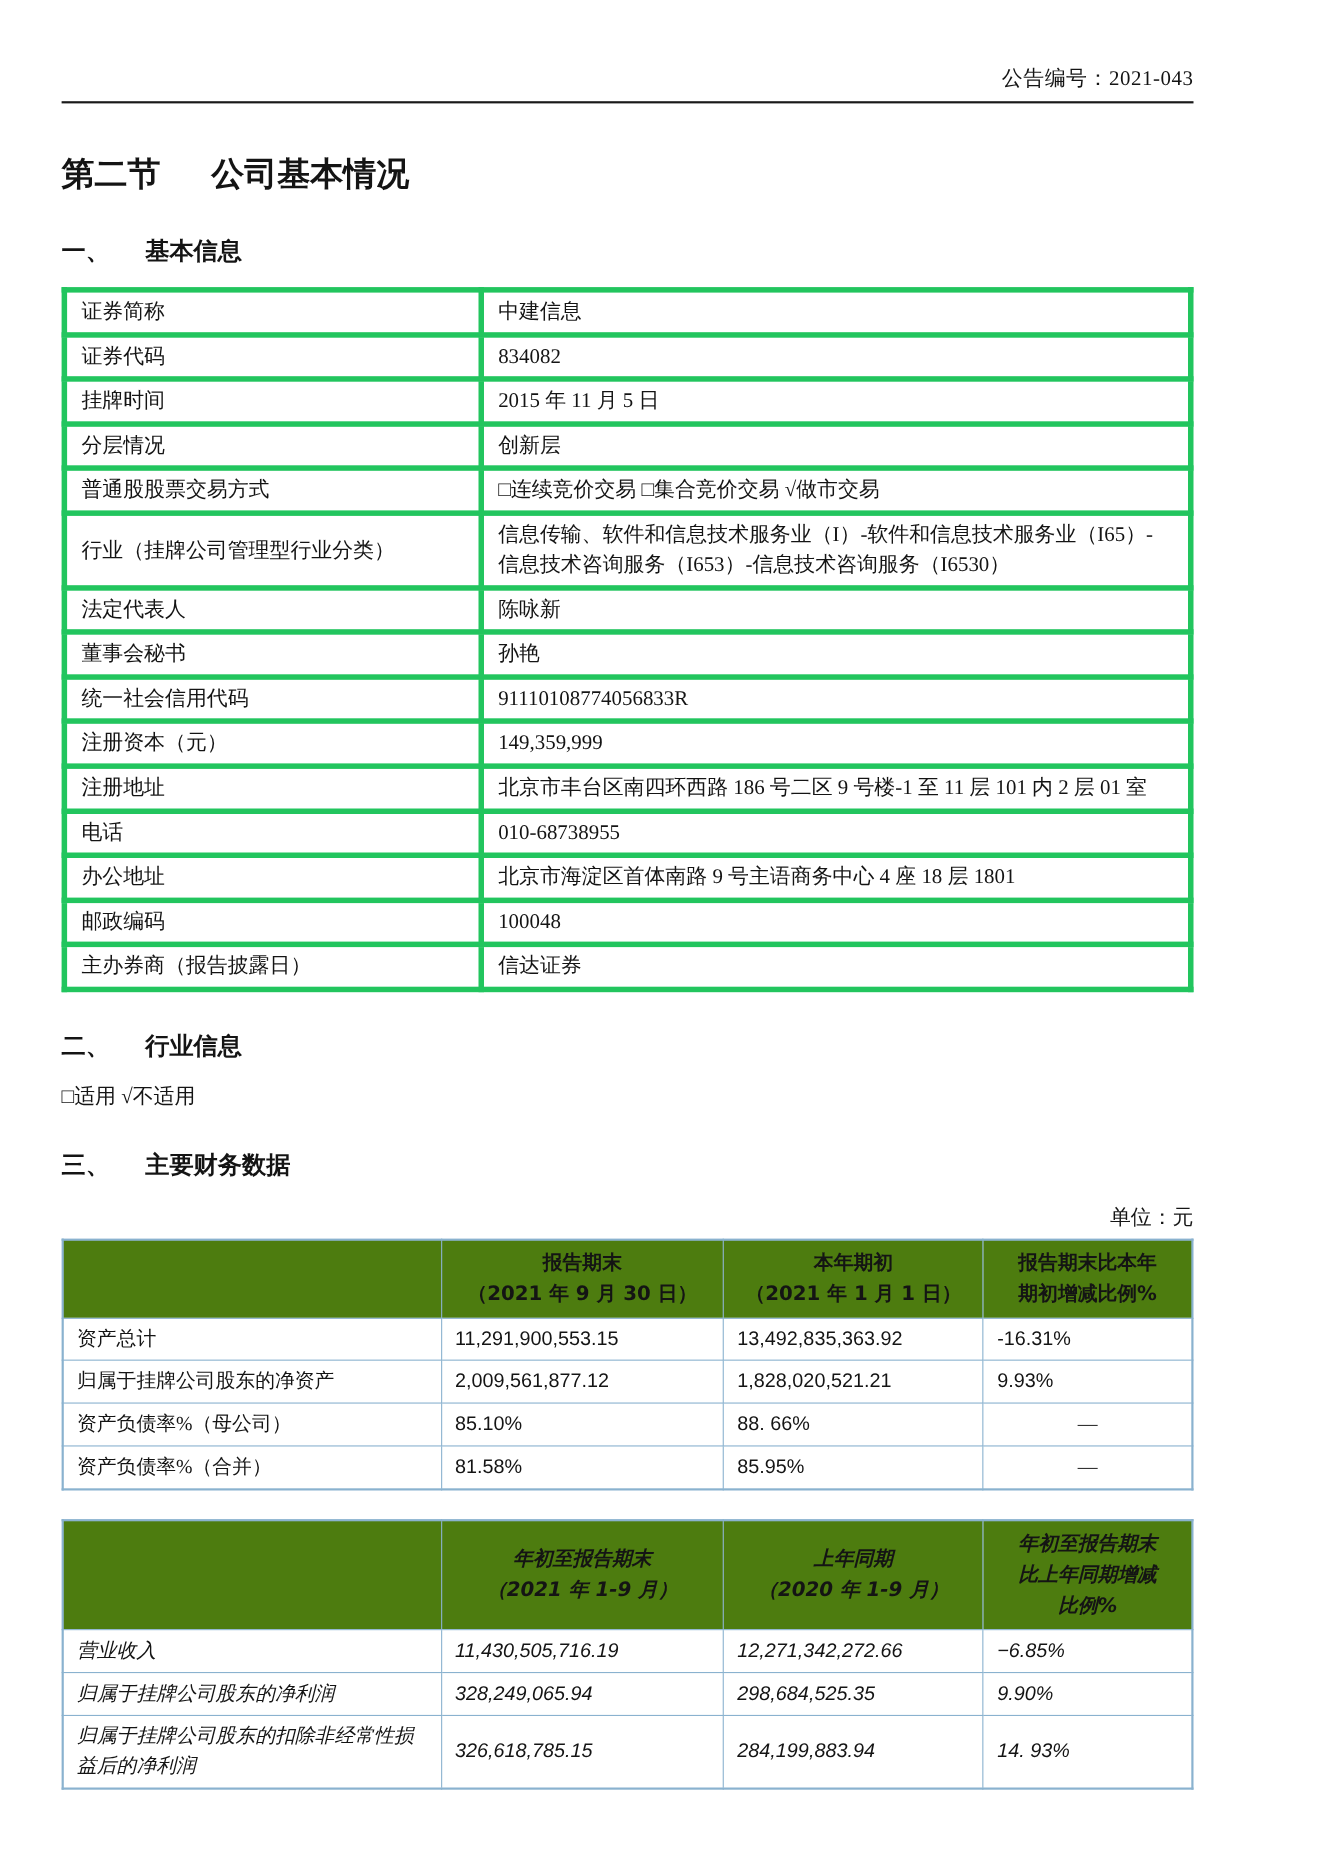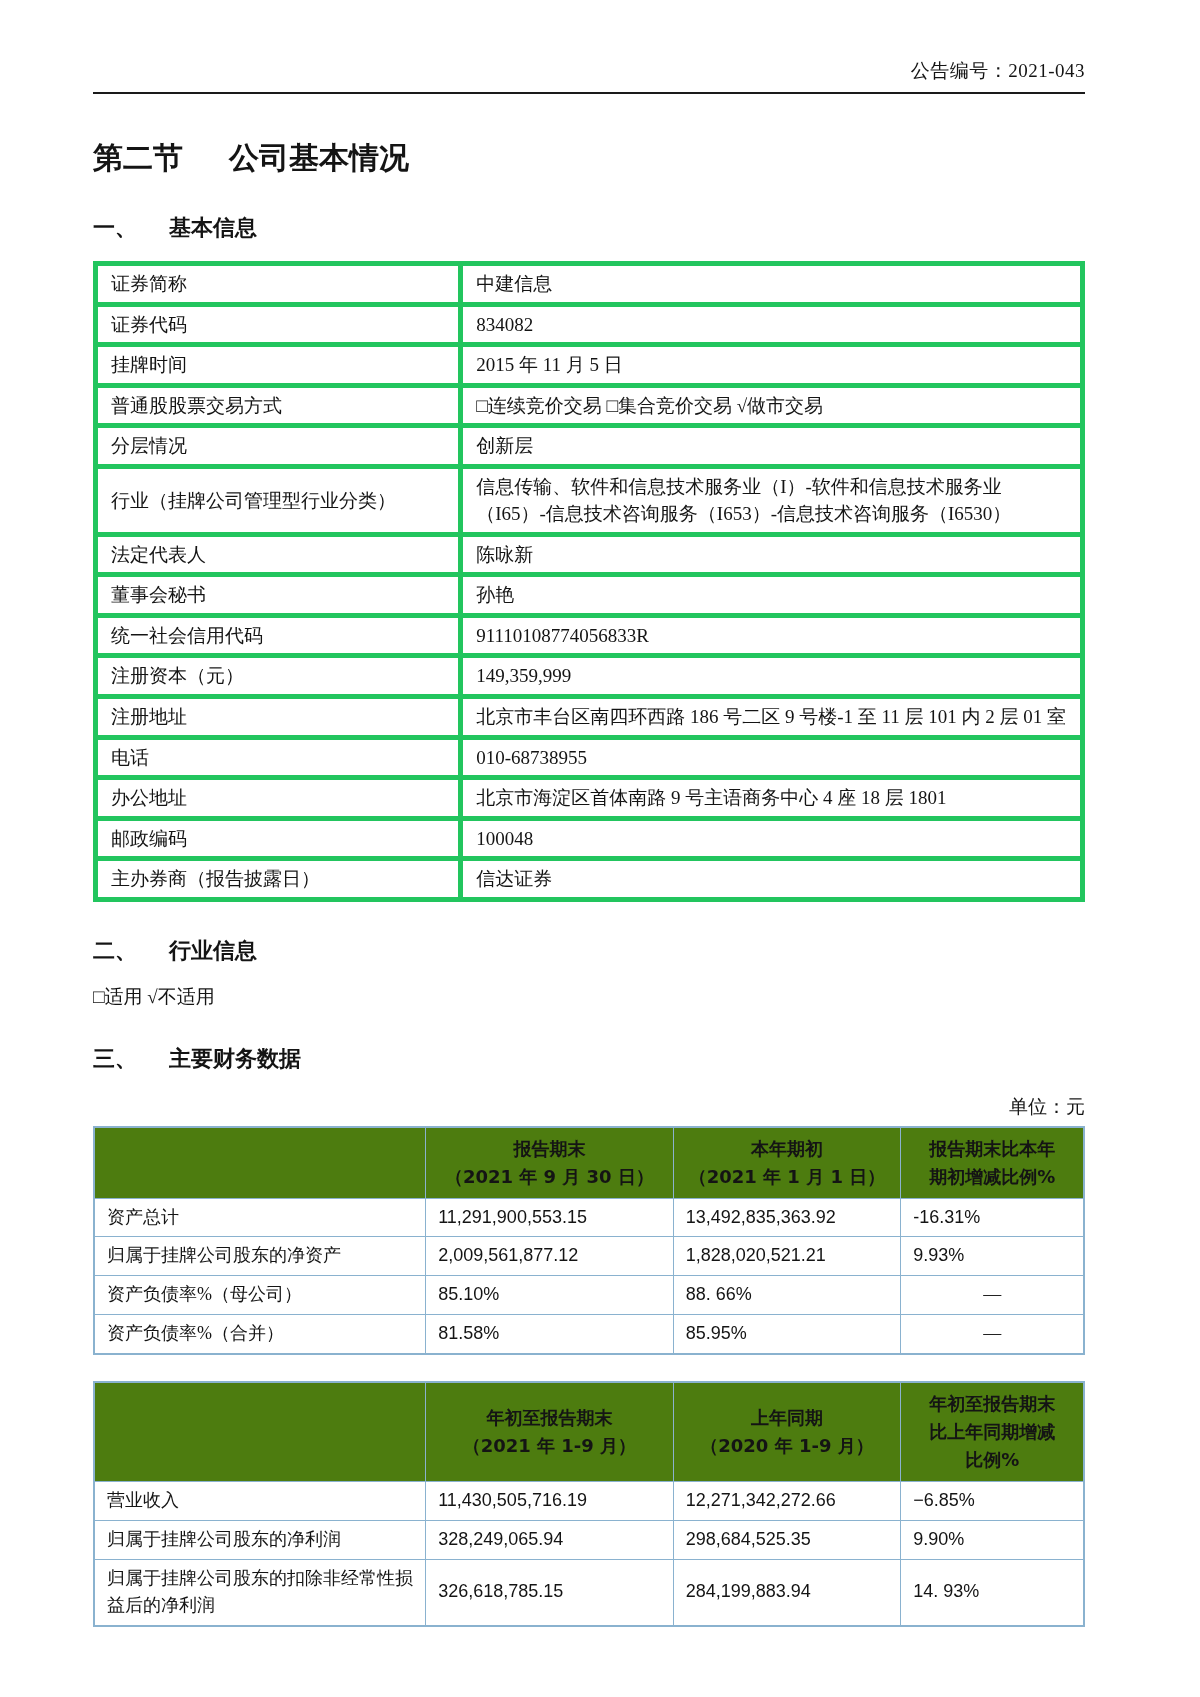--- a/index.html
+++ b/index.html
@@ -1,18 +1,18 @@
 <!DOCTYPE html>
 <html><head>
 <meta charset="utf-8">
 <style>
   html,body{margin:0;padding:0;background:#ffffff;}
   .page{
     width:1200px;height:1697px;box-sizing:border-box;
-    padding:58px 115px 0 93px;
+    padding:58px 115px 0 56px;
     background:#ffffff;color:#141414;
     font-family:"Liberation Serif","DejaVu Serif",serif;
     overflow:hidden;position:relative;
   }
   .ann{text-align:right;font-size:19px;letter-spacing:.5px;}
   .rule{border-bottom:2px solid #1a1a1a;margin-top:8px;}
   .doc-title{
     text-align:left;font-size:30px;font-weight:bold;margin:44px 0 0 0;
     font-family:"DejaVu Sans","Liberation Sans",sans-serif;
   }
@@ -44,21 +44,21 @@
     font-family:"DejaVu Sans","Liberation Sans",sans-serif;
     padding:7px 8px;
   }
   .fin td.num{text-align:left;font-family:"Liberation Sans","DejaVu Sans",sans-serif;}
   .fin td.dash{text-align:center;}
   .fin col.c1{width:33.5%;}
   .fin col.c2{width:25%;}
   .fin col.c3{width:23%;}
   .fin col.c4{width:18.5%;}
   .fin1{margin-top:6px;}
-  .fin2{margin-top:26px;}
+  .fin2{margin-top:26px;font-style:italic;}
 </style>
 </head>
 <body>
 
 <div class="page">
 
   <div class="ann">公告编号：2021-043</div>
   <div class="rule"></div>
 
   <h1 class="doc-title"><span>第二节</span><span class="gap"></span><span>公司基本情况</span></h1>
@@ -80,26 +80,26 @@
     </tr>
     <tr>
       <td>证券代码</td>
       <td>834082</td>
     </tr>
     <tr>
       <td>挂牌时间</td>
       <td>2015 年 11 月 5 日</td>
     </tr>
     <tr>
+      <td>分层情况</td>
+      <td>创新层</td>
+    </tr>
+    <tr>
       <td>普通股股票交易方式</td>
       <td>□连续竞价交易  □集合竞价交易  √做市交易</td>
-    </tr>
-    <tr>
-      <td>分层情况</td>
-      <td>创新层</td>
     </tr>
     <tr>
       <td>行业（挂牌公司管理型行业分类）</td>
       <td>信息传输、软件和信息技术服务业（I）-软件和信息技术服务业（I65）-信息技术咨询服务（I653）-信息技术咨询服务（I6530）</td>
     </tr>
     <tr>
       <td>法定代表人</td>
       <td>陈咏新</td>
     </tr>
     <tr>

